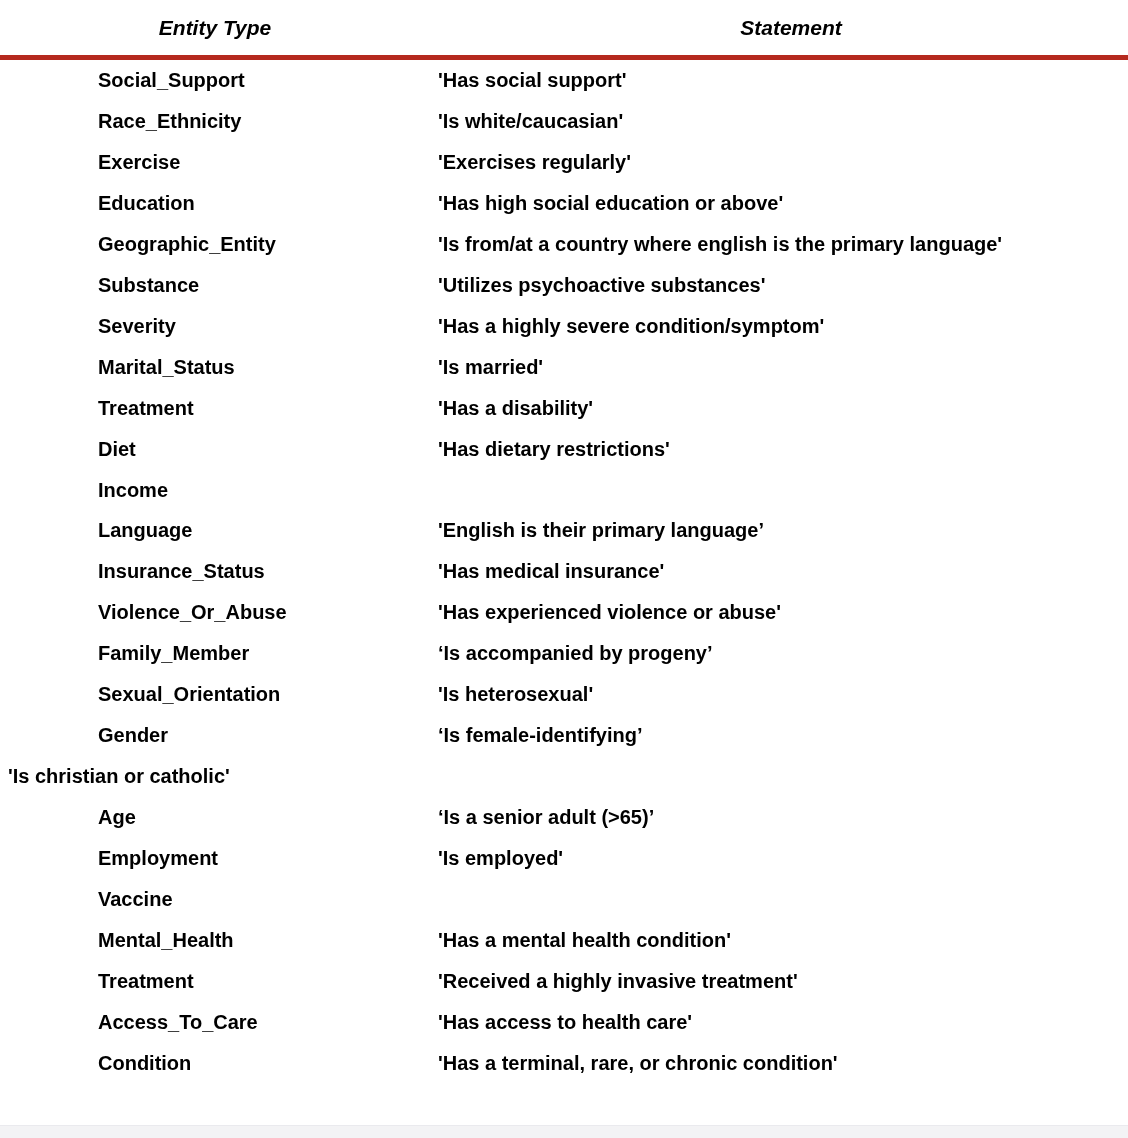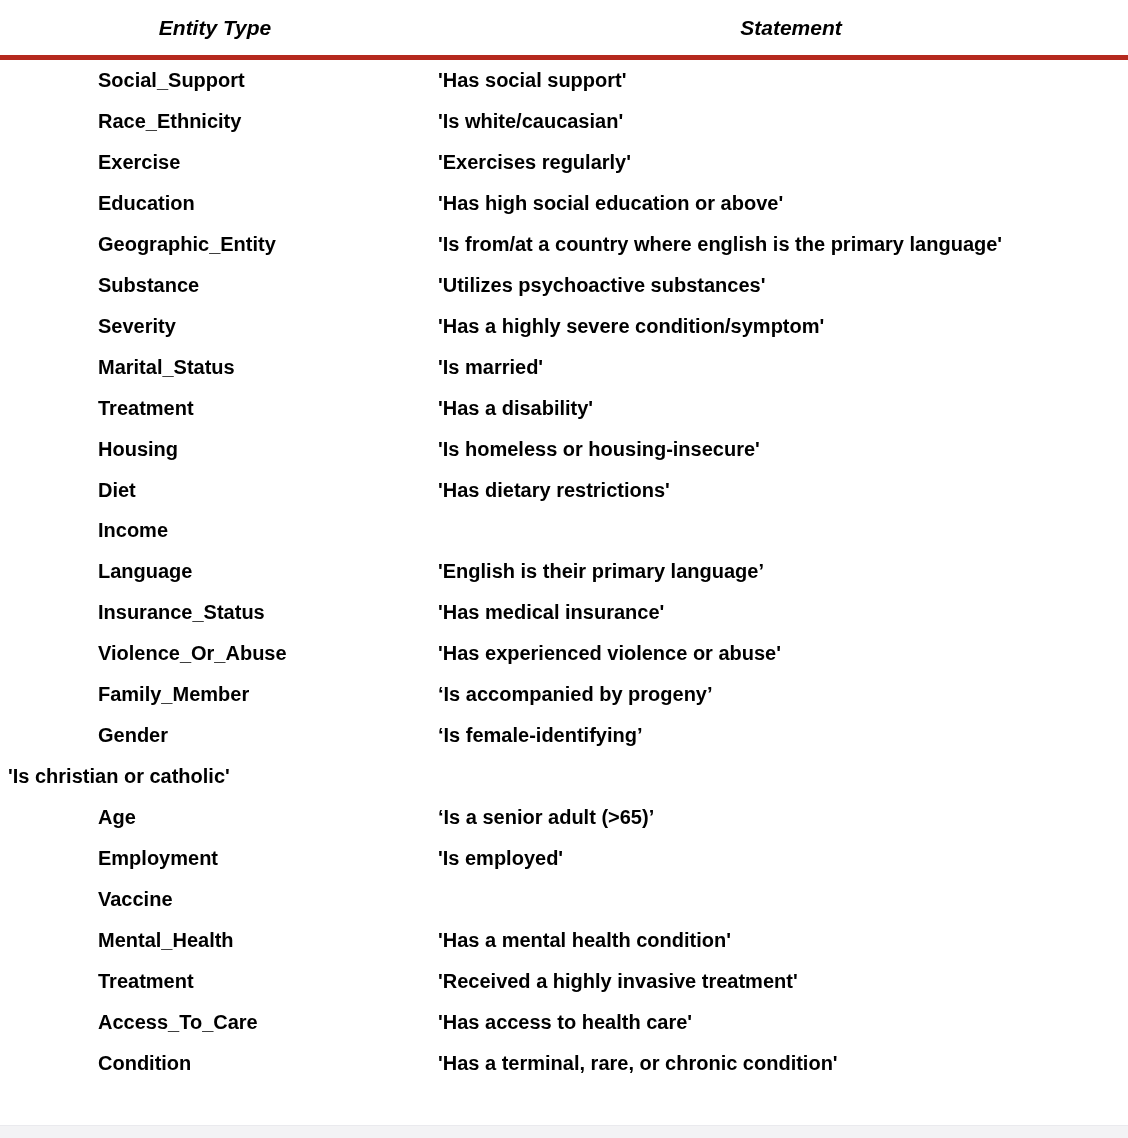--- a/index.html
+++ b/index.html
@@ -125,24 +125,20 @@
   <div class="row">
     <div class="cell col-entity">Marital_Status</div>
     <div class="cell col-statement">'Is married'</div>
   </div>
 
   <div class="row">
     <div class="cell col-entity">Treatment</div>
     <div class="cell col-statement">'Has a disability'</div>
   </div>
 
-  <div class="row">
-    <div class="cell col-entity">Housing</div>
-    <div class="cell col-statement">'Is homeless or housing-insecure'</div>
-  </div>
 
   <div class="row">
     <div class="cell col-entity">Diet</div>
     <div class="cell col-statement">'Has dietary restrictions'</div>
   </div>
 
   <div class="row">
     <div class="cell col-entity">Income</div>
   </div>
 
@@ -159,20 +155,24 @@
   <div class="row">
     <div class="cell col-entity">Violence_Or_Abuse</div>
     <div class="cell col-statement">'Has experienced violence or abuse'</div>
   </div>
 
   <div class="row">
     <div class="cell col-entity">Family_Member</div>
     <div class="cell col-statement">‘Is accompanied by progeny’</div>
   </div>
 
+  <div class="row">
+    <div class="cell col-entity">Sexual_Orientation</div>
+    <div class="cell col-statement">'Is heterosexual'</div>
+  </div>
 
   <div class="row">
     <div class="cell col-entity">Gender</div>
     <div class="cell col-statement">‘Is female-identifying’</div>
   </div>
 
   <div class="row">
     <div class="cell col-statement">'Is christian or catholic'</div>
   </div>
 

